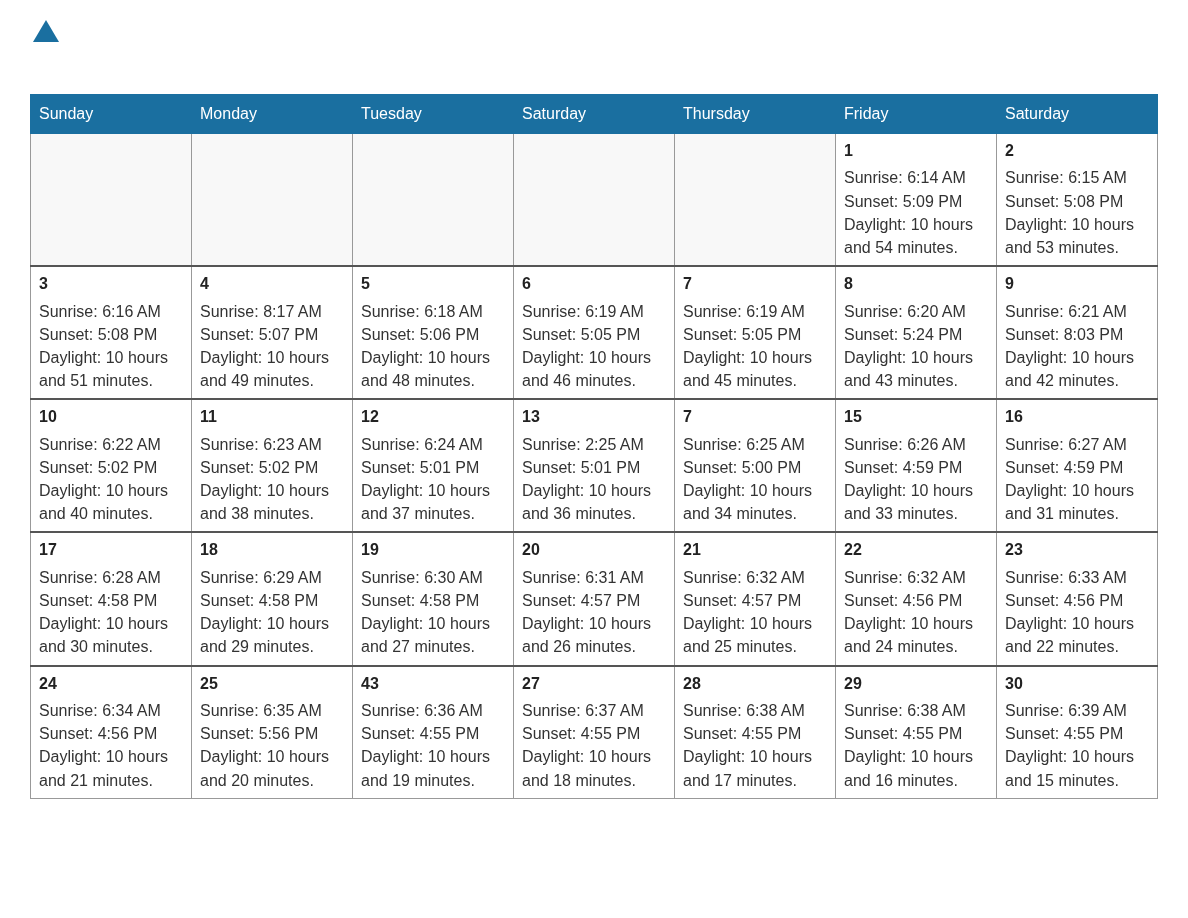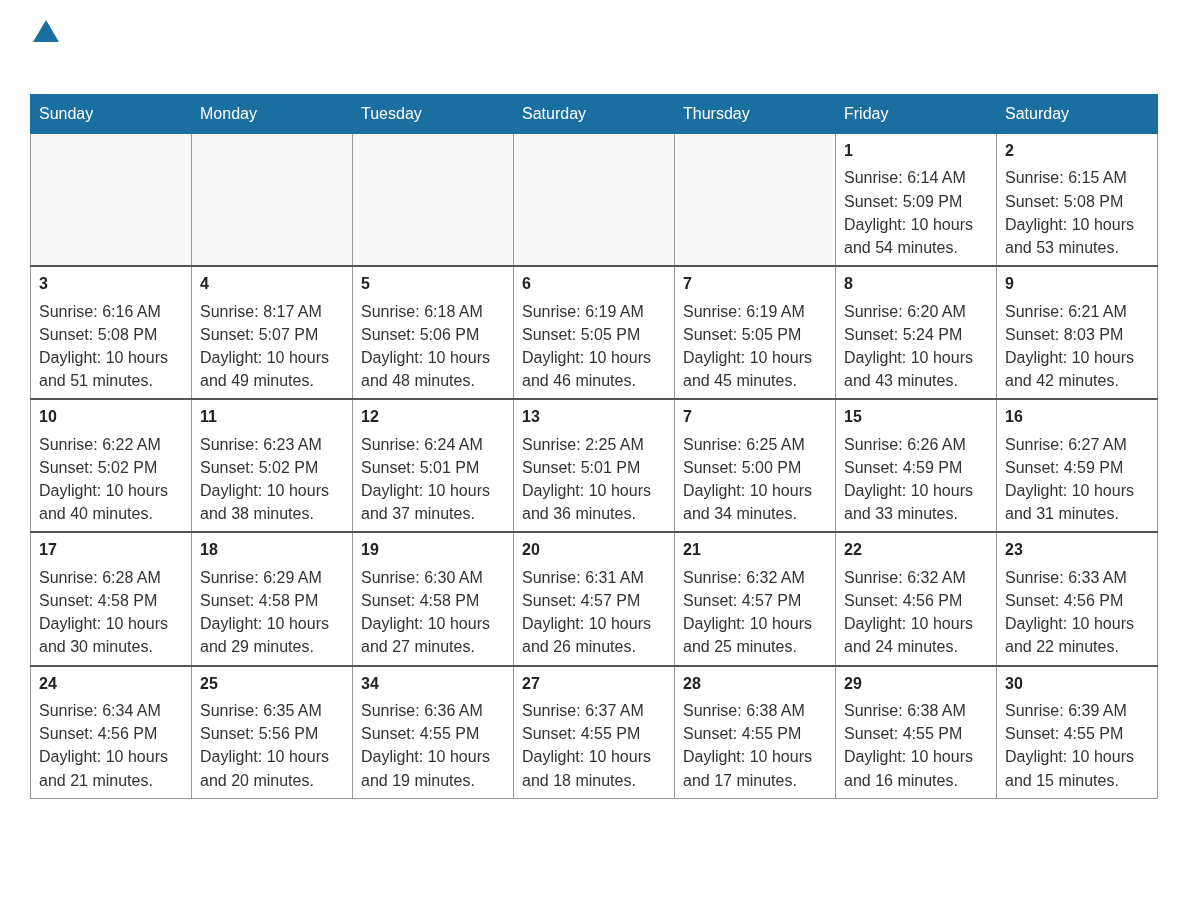--- a/index.html
+++ b/index.html
@@ -295,21 +295,21 @@
 Sunset: 4:56 PM
 Daylight: 10 hours and 21 minutes.</div>
         </td>
         <td>
           <span class="day-number">25</span>
           <div class="day-info">Sunrise: 6:35 AM
 Sunset: 5:56 PM
 Daylight: 10 hours and 20 minutes.</div>
         </td>
         <td>
-          <span class="day-number">34</span>
+          <span class="day-number">43</span>
           <div class="day-info">Sunrise: 6:36 AM
 Sunset: 4:55 PM
 Daylight: 10 hours and 19 minutes.</div>
         </td>
         <td>
           <span class="day-number">27</span>
           <div class="day-info">Sunrise: 6:37 AM
 Sunset: 4:55 PM
 Daylight: 10 hours and 18 minutes.</div>
         </td>

